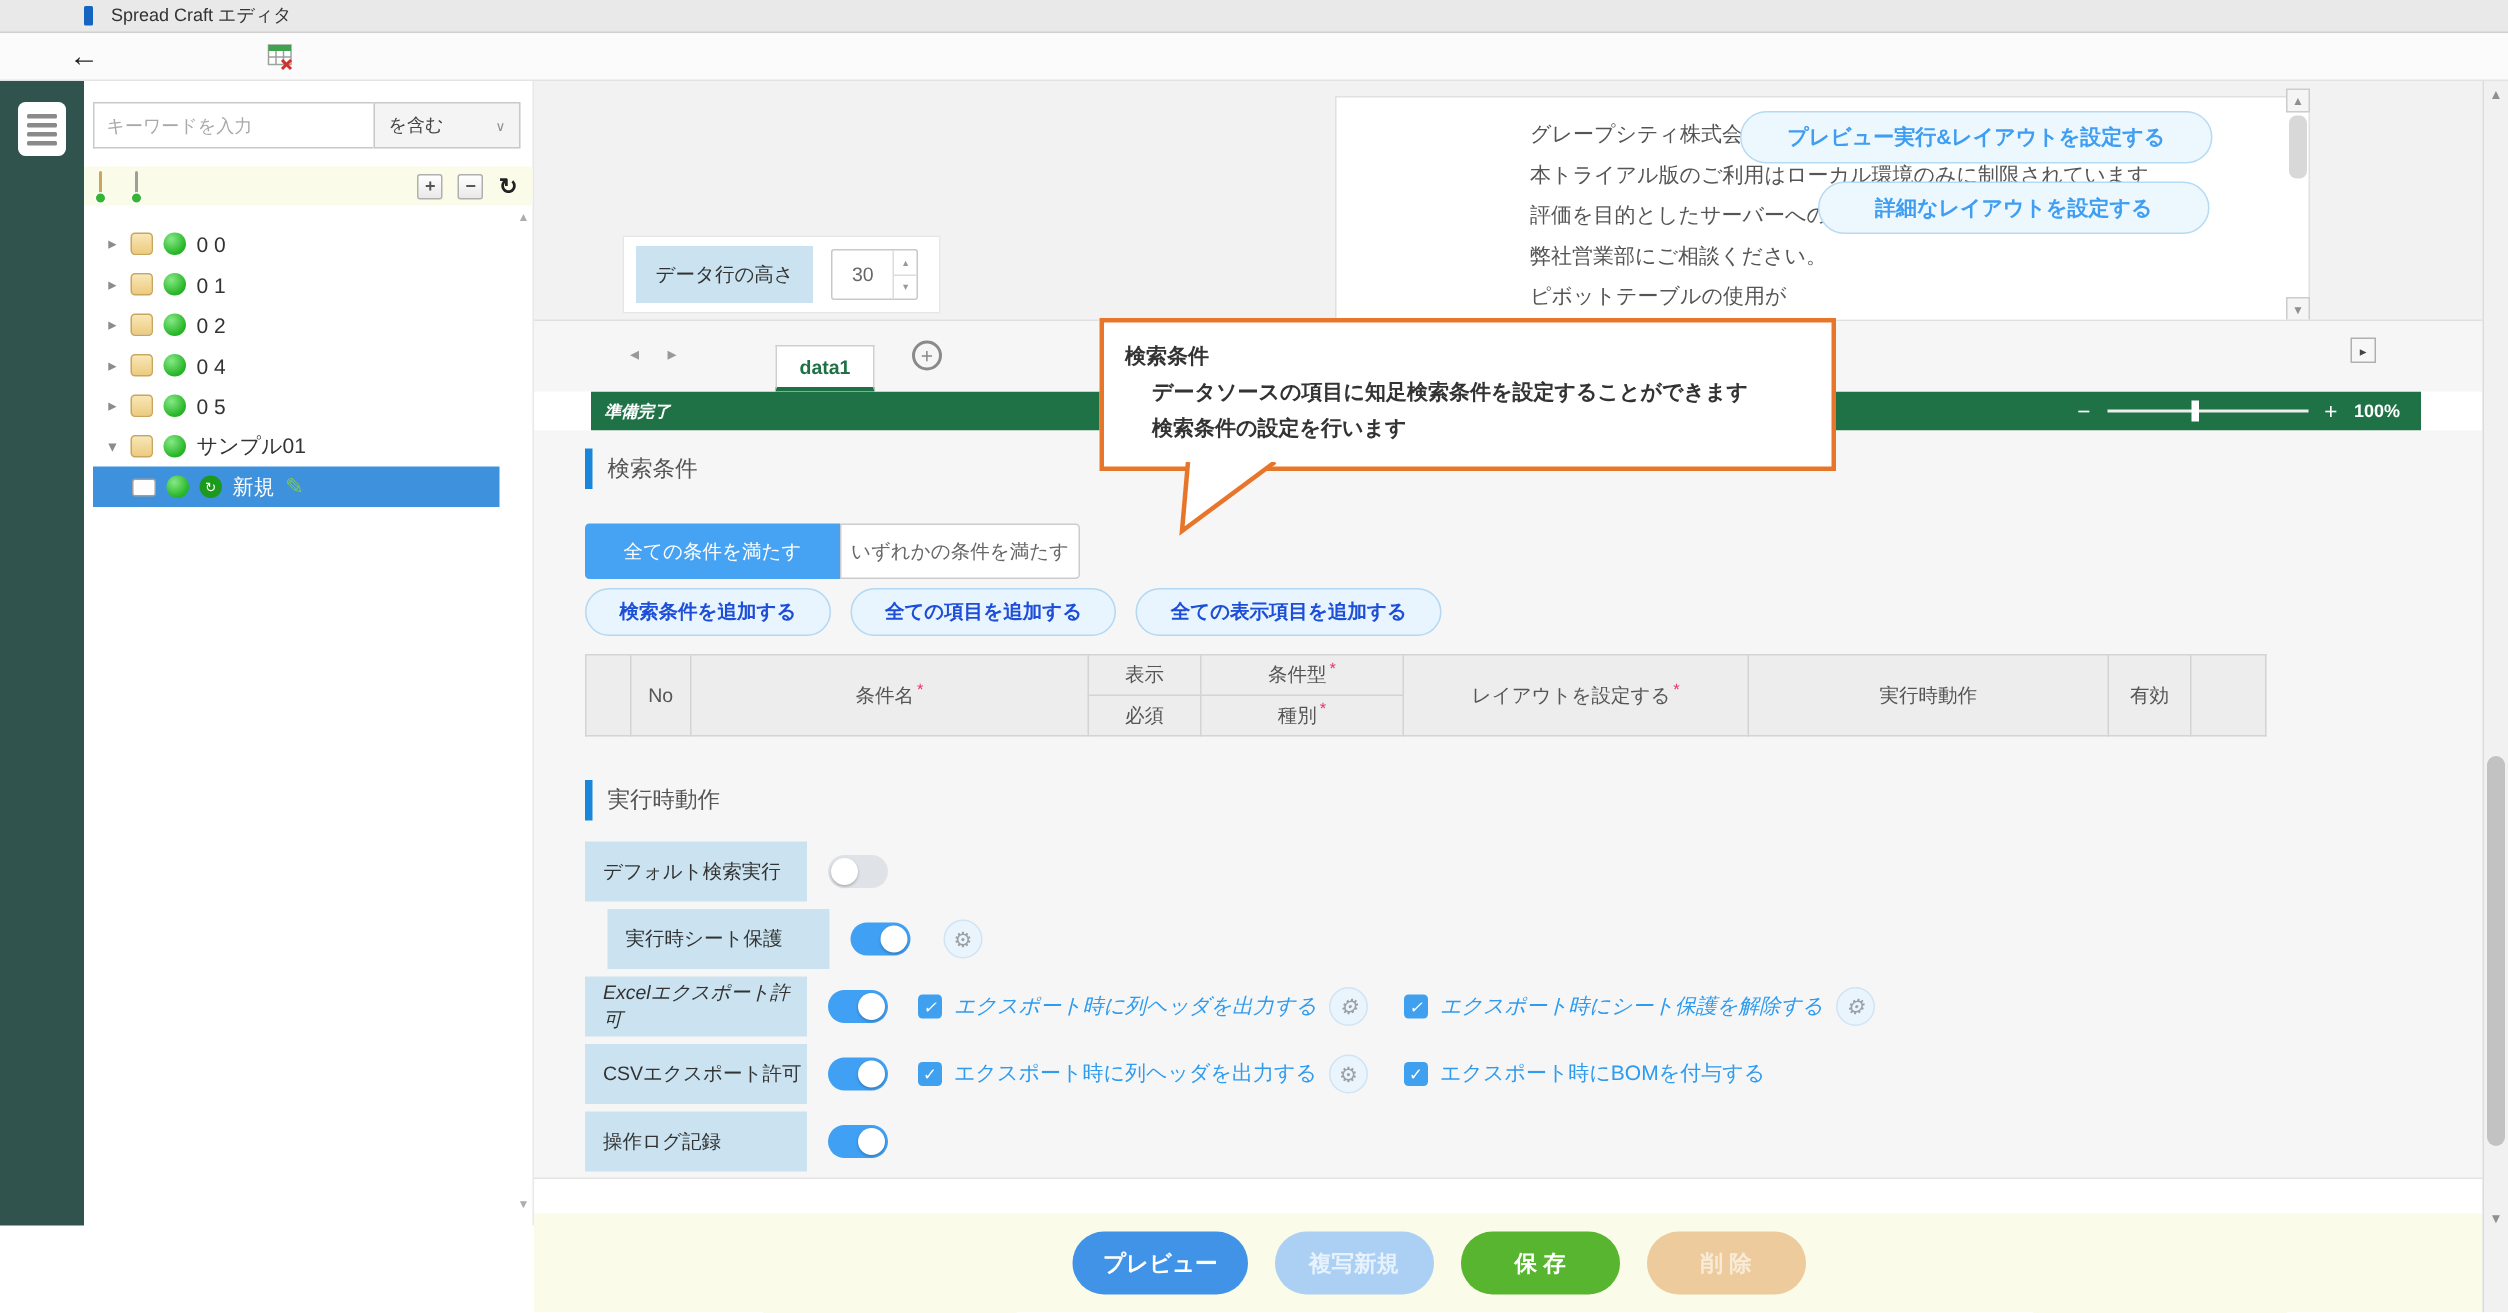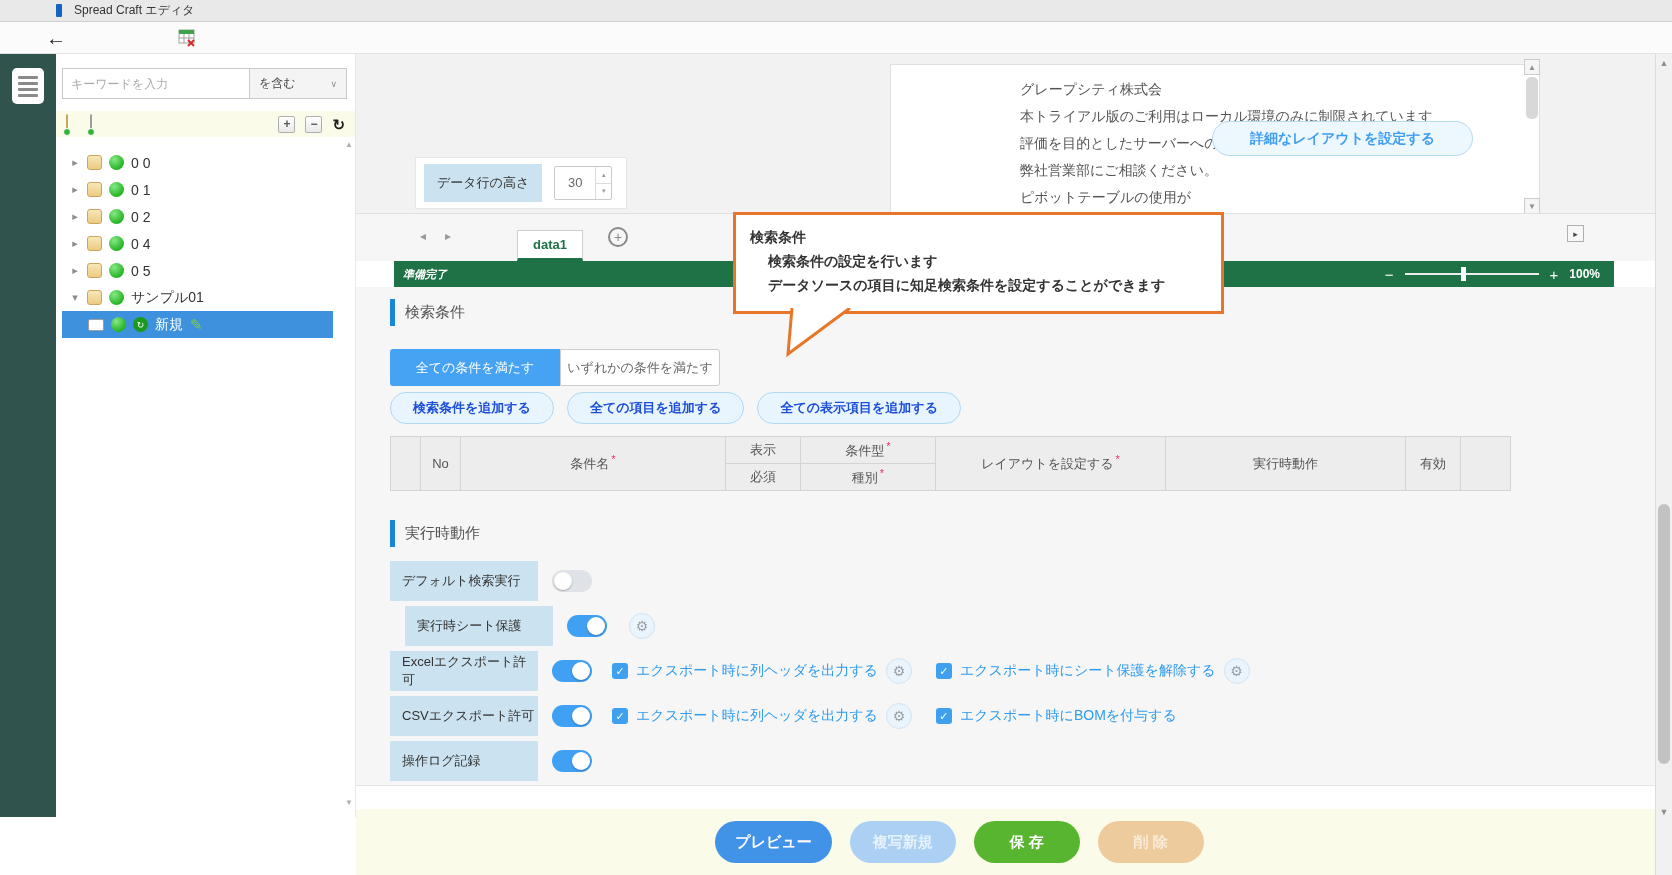--- a/index.html
+++ b/index.html
@@ -115,21 +115,21 @@
   .pill-row { position:absolute; left:34px; top:105px; display:flex; gap:13px; }
   .pill { height:32px; border-radius:16px; background:#e9f5fe; border:1px solid #b2d8f3; color:#1d4ed8; font-size:13px; font-weight:bold;
           display:flex; align-items:center; justify-content:center; padding:0 22px; cursor:pointer; white-space:nowrap; }
 
   .cond-table { position:absolute; left:34px; top:149px; width:1120px; border-collapse:collapse; table-layout:fixed;
                 background:#ededed; font-size:13px; color:#555; }
   .cond-table td { border:1px solid #d4d4d4; height:27px; text-align:center; padding:0; }
   .req { color:#e8336d; font-size:11px; vertical-align:super; margin-left:2px; }
 
   .rt-row { position:absolute; left:34px; height:28px; display:flex; align-items:center; }
-  .r1{top:280px;} .r2{top:325px;padding-left:15px;} .r3{top:370px;} .r4{top:415px;} .r5{top:460px;}
+  .r1{top:280px;} .r2{top:325px;padding-left:15px;} .r3{top:370px;font-style:italic;} .r4{top:415px;} .r5{top:460px;}
   .rt-label { width:148px; height:40px; background:#cbe3f0; display:flex; align-items:center; padding-left:12px; font-size:13px; color:#333; }
   .toggle { width:40px; height:22px; border-radius:11px; margin-left:14px; position:relative; cursor:pointer; flex:none; }
   .toggle.on { background:#40a0f4; } .toggle.off { background:#dfe2e6; }
   .knob { position:absolute; top:2px; width:18px; height:18px; border-radius:50%; background:#fff; box-shadow:0 1px 2px rgba(0,0,0,.25); }
   .toggle.on .knob { right:2px; } .toggle.off .knob { left:2px; }
   .gear-btn { width:26px; height:26px; border-radius:50%; background:#eaf4fc; border:1px solid #cfe4f5; color:#9aa0a6; font-size:14px;
               display:flex; align-items:center; justify-content:center; margin-left:22px; cursor:pointer; flex:none; }
   .opt { display:flex; align-items:center; margin-left:20px; }
   .opt2 { margin-left:24px; }
   .cbx { width:16px; height:16px; background:#3fa0f0; border-radius:3px; color:#fff; font-size:11px;
@@ -274,20 +274,21 @@
 
       <div class="band-top">
         <div class="preview-panel"></div>
         <div class="notice">
           <div>グレープシティ株式会</div>
           <div>本トライアル版のご利用はローカル環境のみに制限されています</div>
           <div>評価を目的としたサーバーへの</div>
           <div>弊社営業部にご相談ください。</div>
           <div>ピボットテーブルの使用が</div>
         </div>
+        <div class="ov-btn ov1">プレビュー実行&amp;レイアウトを設定する</div>
         <div class="ov-btn ov2">詳細なレイアウトを設定する</div>
 
         <div class="rowheight-card">
           <span class="rh-label">データ行の高さ</span>
           <span class="spinner">
             <span class="spin-val">30</span>
             <span class="spin-col">
               <span>▴</span>
               <span>▾</span>
             </span>
@@ -446,22 +447,22 @@
 
       <div class="band-footer">
         <button class="f-btn btn-preview">プレビュー</button>
         <button class="f-btn btn-copy">複写新規</button>
         <button class="f-btn btn-save">保 存</button>
         <button class="f-btn btn-delete">削 除</button>
       </div>
 
       <div class="tooltip">
         <div class="tt-title">検索条件</div>
+        <div class="tt-line">データソースの項目に知足検索条件を設定することができます</div>
         <div class="tt-line">検索条件の設定を行います</div>
-        <div class="tt-line">データソースの項目に知足検索条件を設定することができます</div>
         <span class="tt-tail">
           <svg width="70" height="50">
             <polygon points="6,0 64,0 2,46" fill="#ffffff"></polygon>
             <path d="M6,0 L2,46 L64,0" stroke="#e8762a" stroke-width="3" fill="none"></path>
           </svg>
         </span>
       </div>
 
     </div>
 

